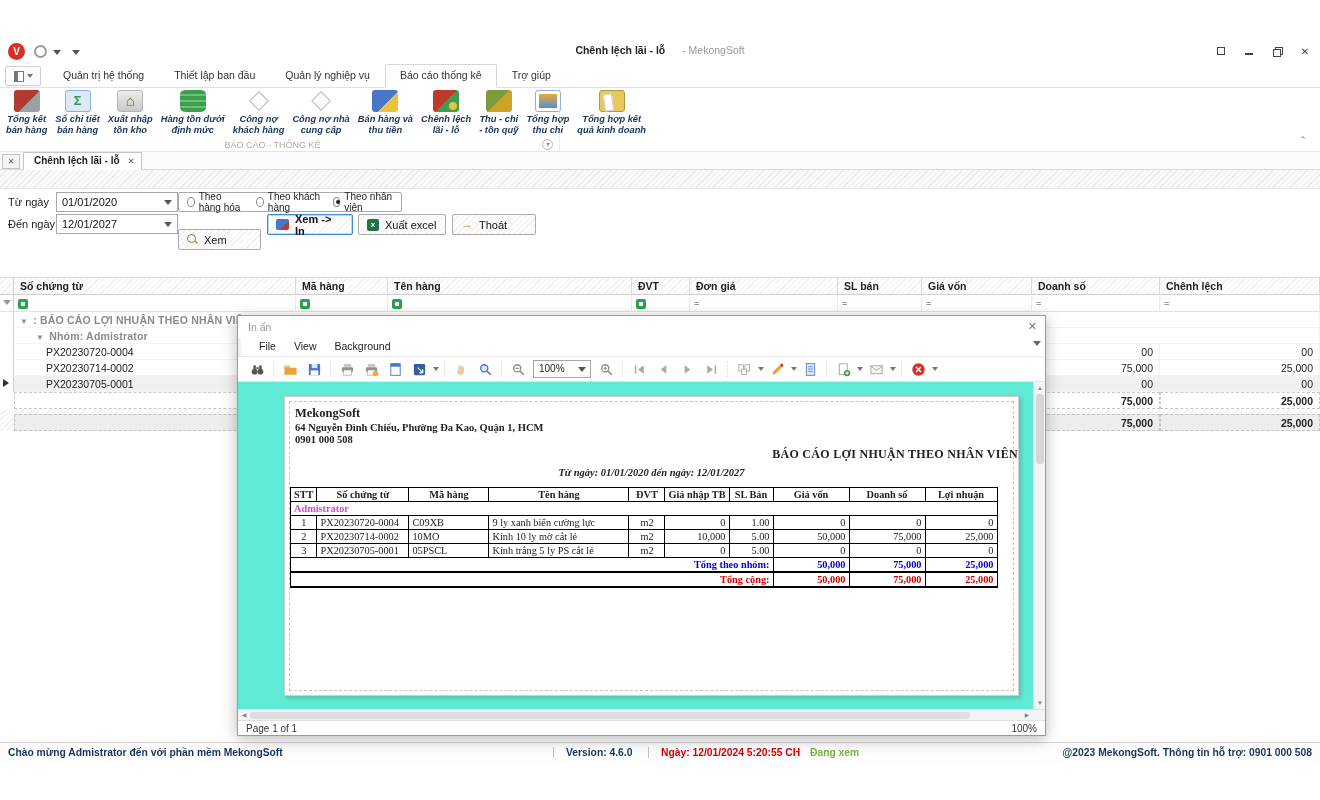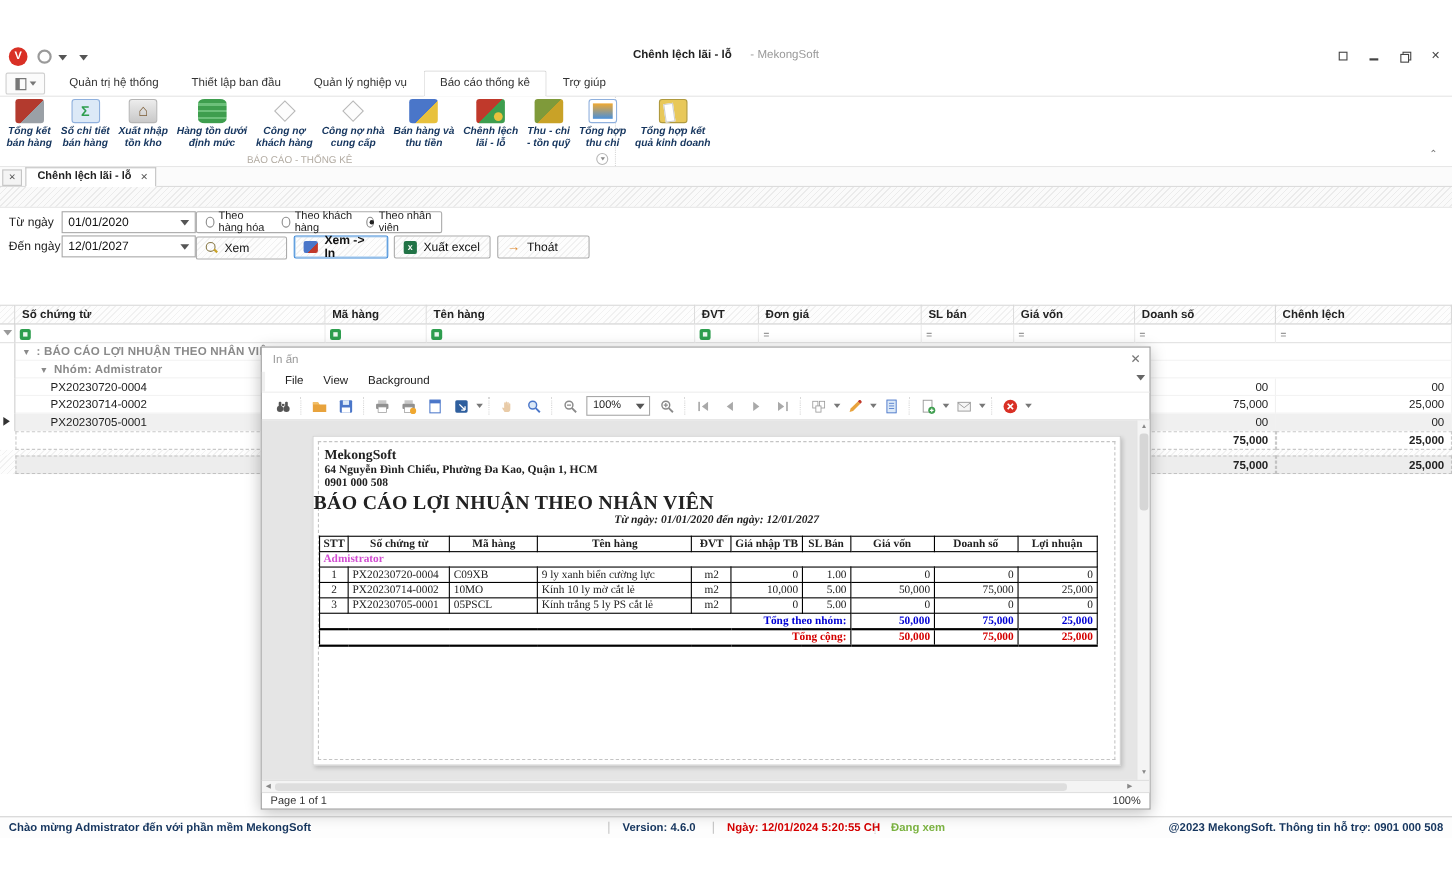--- a/index.html
+++ b/index.html
@@ -151,41 +151,41 @@
   .dlg-menu { position:relative; height:18px; display:flex; gap:2px; padding-left:10px; border-left:3px solid #f0f0f0; }
   .dlg-menu .mi { padding:2px 8px; font-size:10.5px; color:#222; }
   .dlg-menu .mdd { position:absolute; right:4px; top:3px; }
   .dlg-tools { height:26px; border-top:1px solid #ededed; border-bottom:1px solid #e5e5e5; display:flex; align-items:center; padding:0 4px 0 8px; gap:2px; }
   .tbtn { width:22px; height:20px; display:flex; align-items:center; justify-content:center; }
   .tbtn svg { width:15px; height:15px; }
   .tsep { width:1px; height:16px; border-left:1px dotted #d8d8d8; margin:0 3px; }
   .tdd { width:0;height:0;border-left:3px solid transparent;border-right:3px solid transparent;border-top:4px solid #777; margin-left:1px; }
   .zoomcombo { width:58px; height:18px; border:1px solid #a8a8a8; position:relative; font-size:10px; padding:2px 0 0 5px; margin:0 2px; }
   .zoomcombo .dd { position:absolute; right:1px; top:1px; bottom:1px; width:14px; display:flex; align-items:center; justify-content:center; }
-  .dlg-preview { position:relative; height:327px; background:#e5e5e5; overflow:hidden; }
+  .dlg-preview { position:relative; height:327px; background:#5eead4; overflow:hidden; }
   .vsb { position:absolute; right:0; top:0; bottom:0; width:12px; background:#f4f4f4; border-left:1px solid #e0e0e0; }
   .vsb .a { position:absolute; left:1px; width:10px; height:10px; text-align:center; font-size:6px; color:#888; line-height:10px; }
   .vsb .thumb { position:absolute; left:2px; top:12px; width:8px; height:70px; background:#d6d6d6; border-radius:3px; }
   .hscroll { position:relative; height:11px; background:#f4f4f4; border-top:1px solid #e0e0e0; }
   .hscroll .a { position:absolute; top:1px; width:10px; height:9px; text-align:center; font-size:6px; color:#888; line-height:9px; }
   .hscroll .thumb { position:absolute; left:12px; top:2px; height:7px; width:720px; background:#dedede; border-radius:3px; }
   .dlg-status { height:16px; border-top:1px solid #e0e0e0; position:relative; font-size:10px; color:#333; }
   .dlg-status .l { position:absolute; left:8px; top:2px; }
   .dlg-status .r { position:absolute; right:8px; top:2px; }
 
   
   #page { position:absolute; left:46px; top:14px; width:735px; height:300px; background:#fff; border:1px solid #cfcfcf;
           box-shadow:2px 2px 4px rgba(0,0,0,.18); font-family:"Liberation Serif","DejaVu Serif",serif; }
   .guide { position:absolute; border:0; }
   .guide.h { left:4px; right:4px; border-top:1px dashed #c4c4c4; height:0; }
   .guide.v { top:4px; bottom:4px; border-left:1px dashed #c4c4c4; width:0; }
   .rp-company { position:absolute; left:10px; top:9px; font-weight:bold; font-size:12.5px; }
   .rp-addr { position:absolute; left:10px; top:25px; font-weight:bold; font-size:10.5px; }
   .rp-phone { position:absolute; left:10px; top:37px; font-weight:bold; font-size:10.5px; }
-  .rp-title { position:absolute; left:0; top:50px; width:100%; text-align:left; font-weight:bold; font-size:18px; letter-spacing:.3px; }
+  .rp-title { position:absolute; left:0; top:50px; width:100%; text-align:right; font-weight:bold; font-size:12px; letter-spacing:.3px; }
   .rp-sub { position:absolute; left:0; top:70px; width:100%; text-align:center; font-weight:bold; font-style:italic; font-size:10.5px; }
   #rptable { position:absolute; left:5px; top:90px; border-collapse:collapse; font-size:10.3px; }
   #rptable th, #rptable td { border:1px solid #000; padding:1px 3px; height:13px; white-space:nowrap; }
   #rptable th { font-weight:bold; text-align:center; }
   #rptable td.l { text-align:left; } #rptable td.c { text-align:center; } #rptable td.r { text-align:right; }
   #rptable .grp td { color:#d24dd2; font-weight:bold; text-align:left; }
   #rptable .tgrp td { color:#0000d4; font-weight:bold; }
   #rptable .ttot td { color:#d40000; font-weight:bold; border-top:2px solid #000; border-bottom:2px solid #000; }
 
   
@@ -339,21 +339,21 @@
           <span>Theo nhân viên</span>
         </span>
     </div>
     <div class="flabel" style="left:8px;top:29px;">Đến ngày</div>
     <div class="combo" style="left:56px;top:25px;">
       <span class="val">12/01/2027</span>
       <span class="dd">
           <span class="caret" style="border-top-color:#555;"></span>
         </span>
     </div>
-    <div class="fbtn hatch-lt" style="left:178px;top:26px;width:83px;">
+    <div class="fbtn hatch-lt" style="left:178px;top:40px;width:83px;">
       <span class="ic-mag"></span>
       <span>Xem</span>
     </div>
     <div class="fbtn hot hatch-lt" style="left:267px;top:25px;width:86px;">
       <span class="ic-printview"></span>
       <span>Xem -&gt; In</span>
     </div>
     <div class="fbtn hatch-lt" style="left:358px;top:25px;width:88px;">
       <span class="ic-excel"></span>
       <span>Xuất excel</span>

